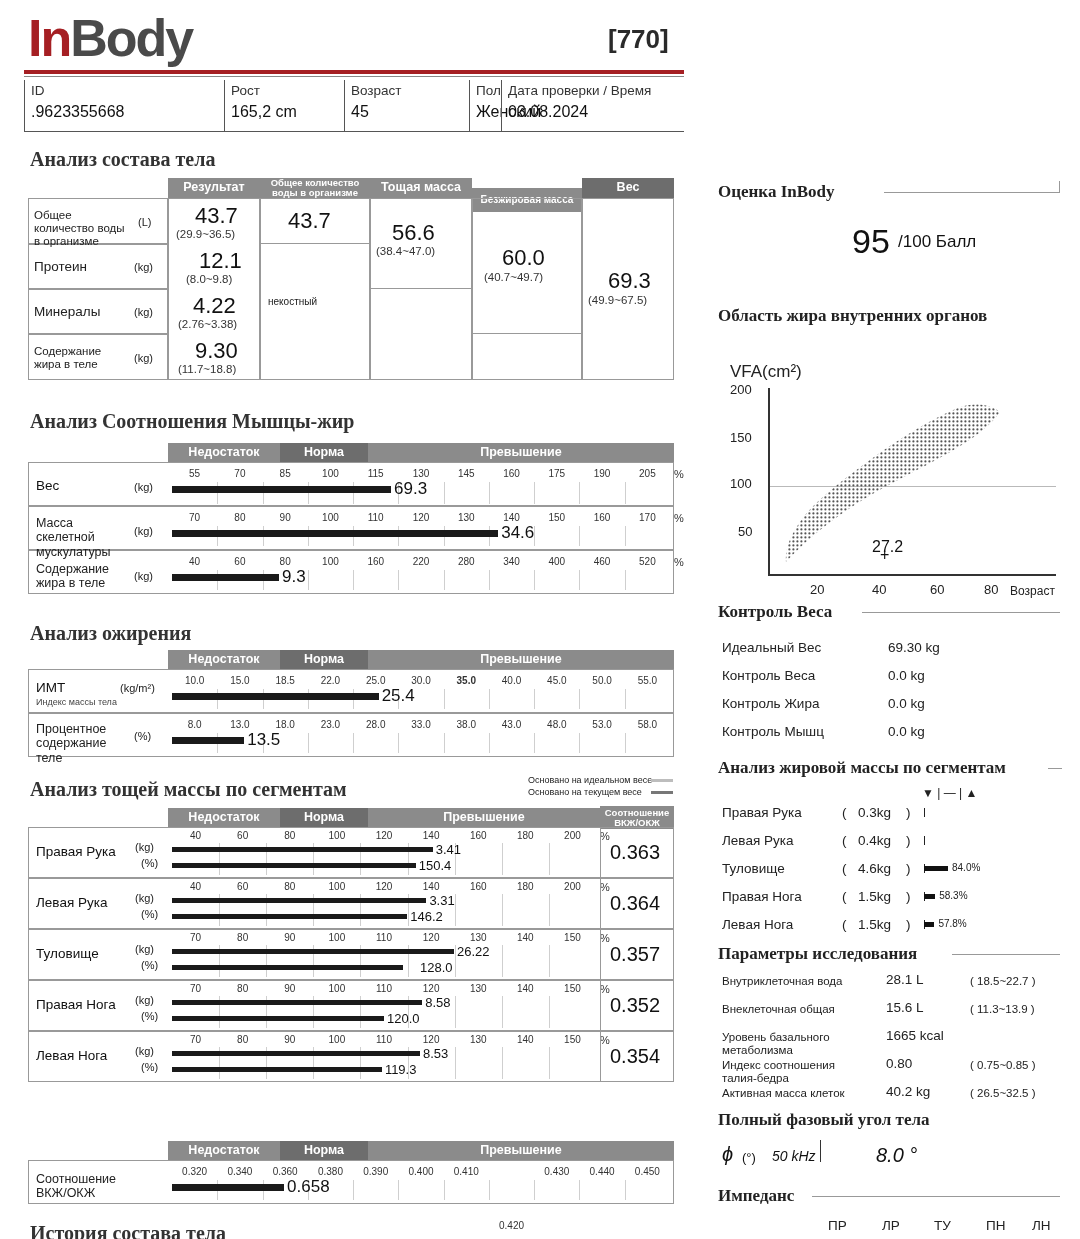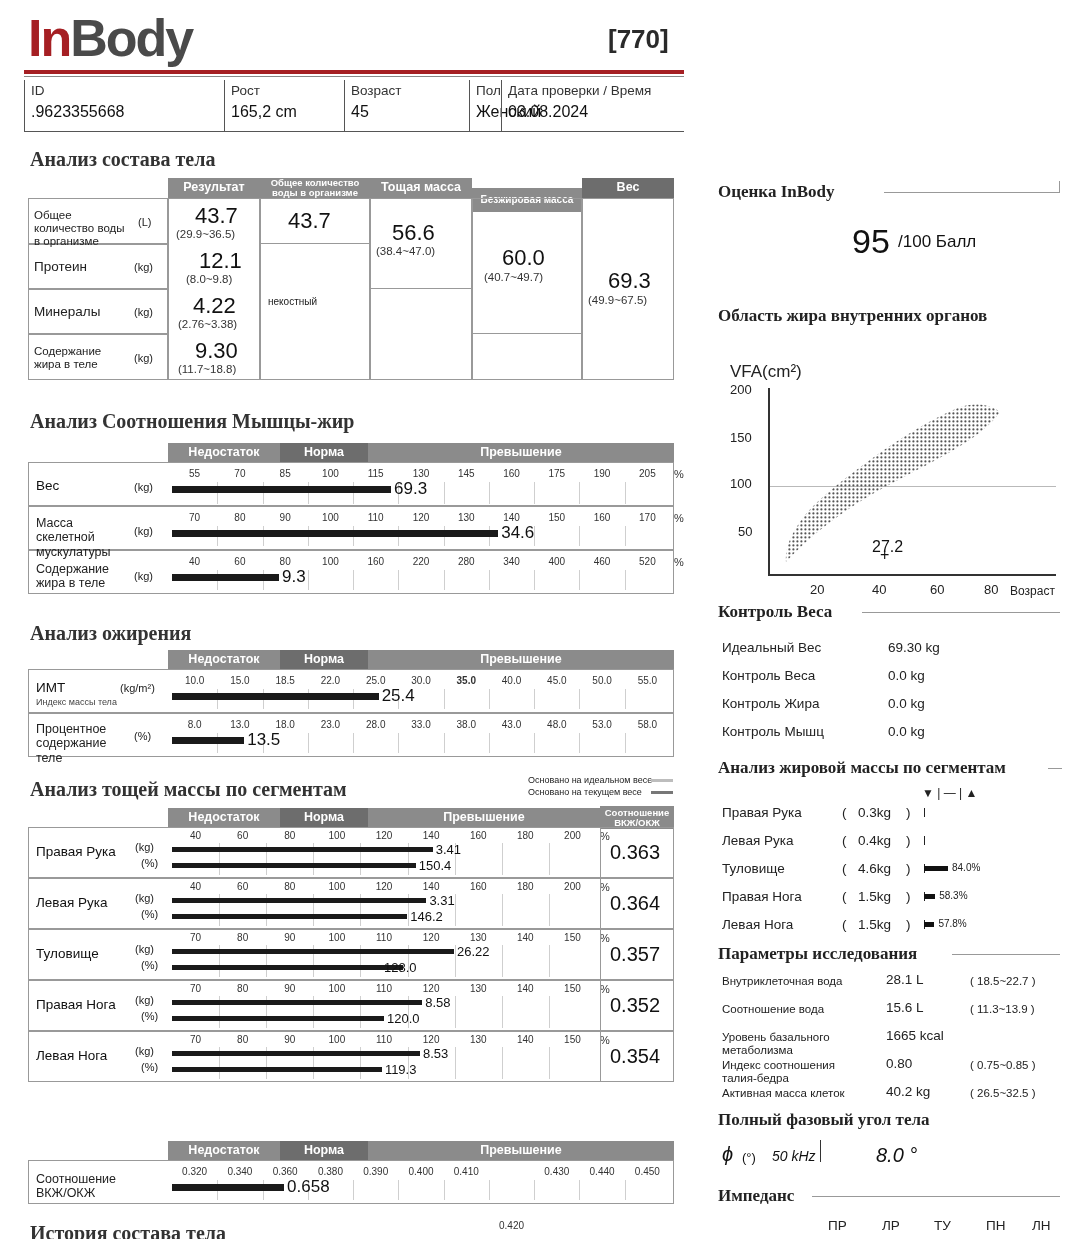--- a/index.html
+++ b/index.html
@@ -417,21 +417,21 @@
       <div class="tick" style="left:463.22222222222223px;top:932px;">130</div>
       <div class="gridline" style="left:454.6666666666667px;top:945px;height:32px;"></div>
       <div class="tick" style="left:510.33333333333337px;top:932px;">140</div>
       <div class="gridline" style="left:501.7777777777778px;top:945px;height:32px;"></div>
       <div class="tick" style="left:557.4444444444445px;top:932px;">150</div>
       <div class="gridline" style="left:548.8888888888889px;top:945px;height:32px;"></div>
       <div class="pct" style="left:600px;top:932px;">%</div>
       <div class="bar" style="left:172px;top:949px;width:281.96000000000004px;height:5px;"></div>
       <div class="bar-val sm" style="left:456.96000000000004px;top:944px;">26.22</div>
       <div class="bar" style="left:172px;top:965px;width:231.08px;height:5px;"></div>
-      <div class="bar-val sm" style="left:384px;top:960px;">128.0</div>
+      <div class="bar-val sm" style="left:420px;top:960px;">128.0</div>
       <div class="box" style="left:600px;top:929px;width:74px;height:51px;border-left:1px solid #999;"></div>
       <div class="val" style="left:610px;top:943px;">0.357</div>
       <div class="box" style="left:28px;top:980px;width:646px;height:51px;"></div>
       <div class="leftlabelbox" style="left:36px;top:997px;">Правая Нога</div>
       <div class="unit" style="left:135px;top:994px;">(kg)</div>
       <div class="unit" style="left:141px;top:1010px;">(%)</div>
       <div class="tick" style="left:180.55555555555554px;top:983px;">70</div>
       <div class="tick" style="left:227.66666666666669px;top:983px;">80</div>
       <div class="gridline" style="left:219.11111111111111px;top:996px;height:32px;"></div>
       <div class="tick" style="left:274.77777777777777px;top:983px;">90</div>
@@ -600,21 +600,21 @@
       <div class="seg-bar" style="left:924px;top:922px;width:10.4px;"></div>
       <div class="seg-pct" style="left:938.4px;top:918px;">57.8%</div>
     </div>
 
   <div class="rtitle" style="left:718px;top:944px;">Параметры исследования</div>
   <div class="rline" style="left:952px;top:954px;width:108px;"></div>
   <div id="rp-rows">
       <div class="rtext sm" style="left:722px;top:975px;width:150px;line-height:1.1;">Внутриклеточная вода</div>
       <div class="rtext" style="left:886px;top:972px;">28.1 L</div>
       <div class="rtext sm" style="left:970px;top:975px;">( 18.5~22.7 )</div>
-      <div class="rtext sm" style="left:722px;top:1003px;width:150px;line-height:1.1;">Соотношение вода</div>
+      <div class="rtext sm" style="left:722px;top:1003px;width:150px;line-height:1.1;">Внеклеточная общая</div>
       <div class="rtext" style="left:886px;top:1000px;">15.6 L</div>
       <div class="rtext sm" style="left:970px;top:1003px;">( 11.3~13.9 )</div>
       <div class="rtext sm" style="left:722px;top:1031px;width:150px;line-height:1.1;">Уровень базального метаболизма</div>
       <div class="rtext" style="left:886px;top:1028px;">1665 kcal</div>
       <div class="rtext sm" style="left:722px;top:1059px;width:150px;line-height:1.1;">Индекс соотношения талия-бедра</div>
       <div class="rtext" style="left:886px;top:1056px;">0.80</div>
       <div class="rtext sm" style="left:970px;top:1059px;">( 0.75~0.85 )</div>
       <div class="rtext sm" style="left:722px;top:1087px;width:150px;line-height:1.1;">Активная масса клеток</div>
       <div class="rtext" style="left:886px;top:1084px;">40.2 kg</div>
       <div class="rtext sm" style="left:970px;top:1087px;">( 26.5~32.5 )</div>

